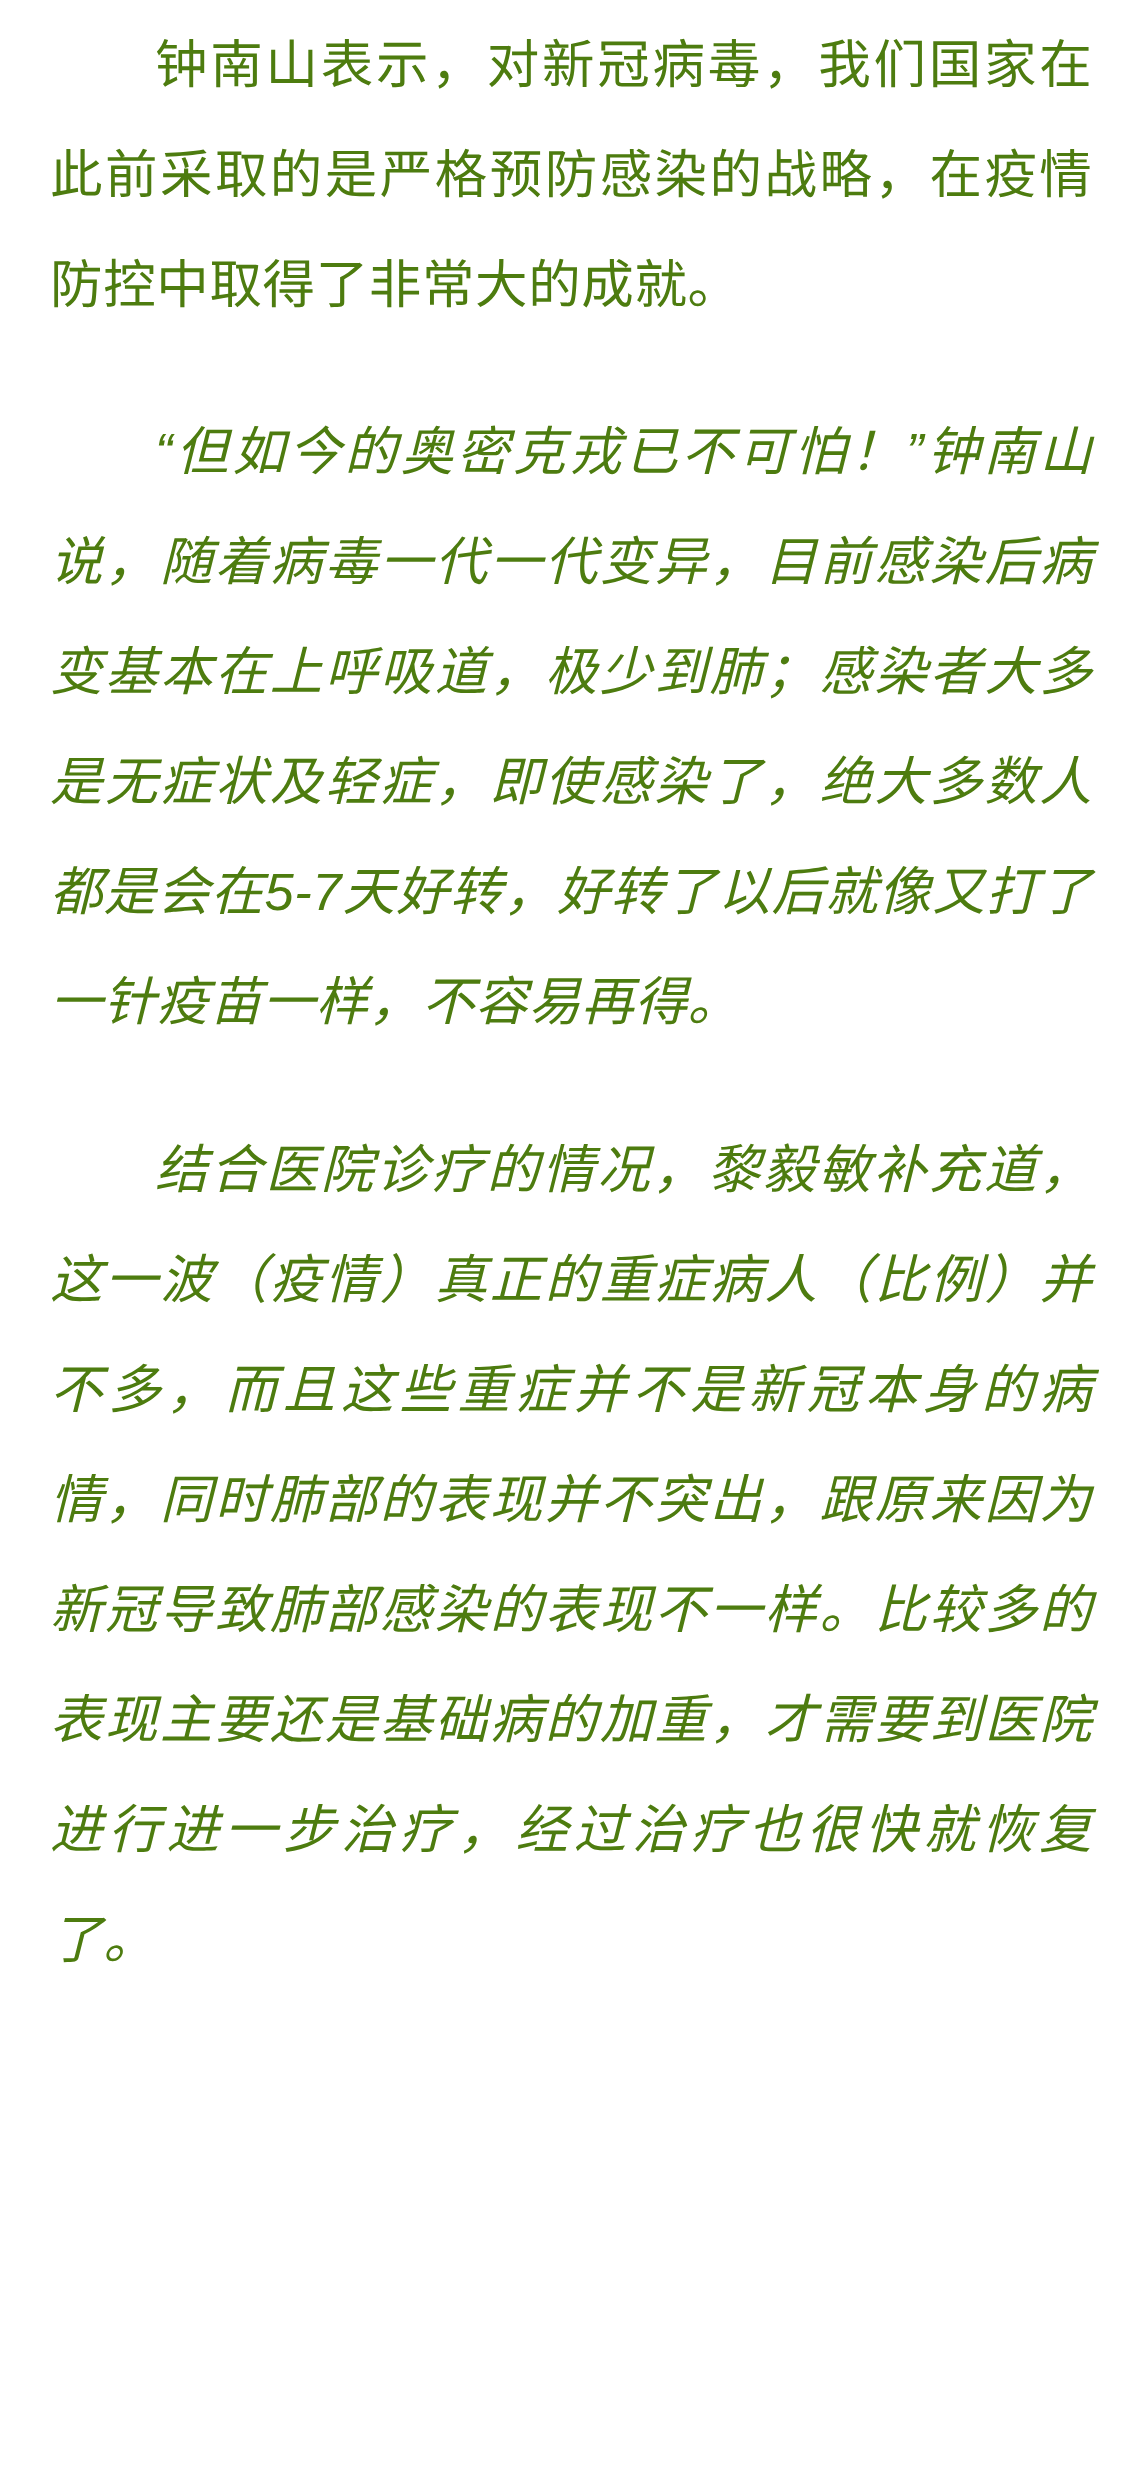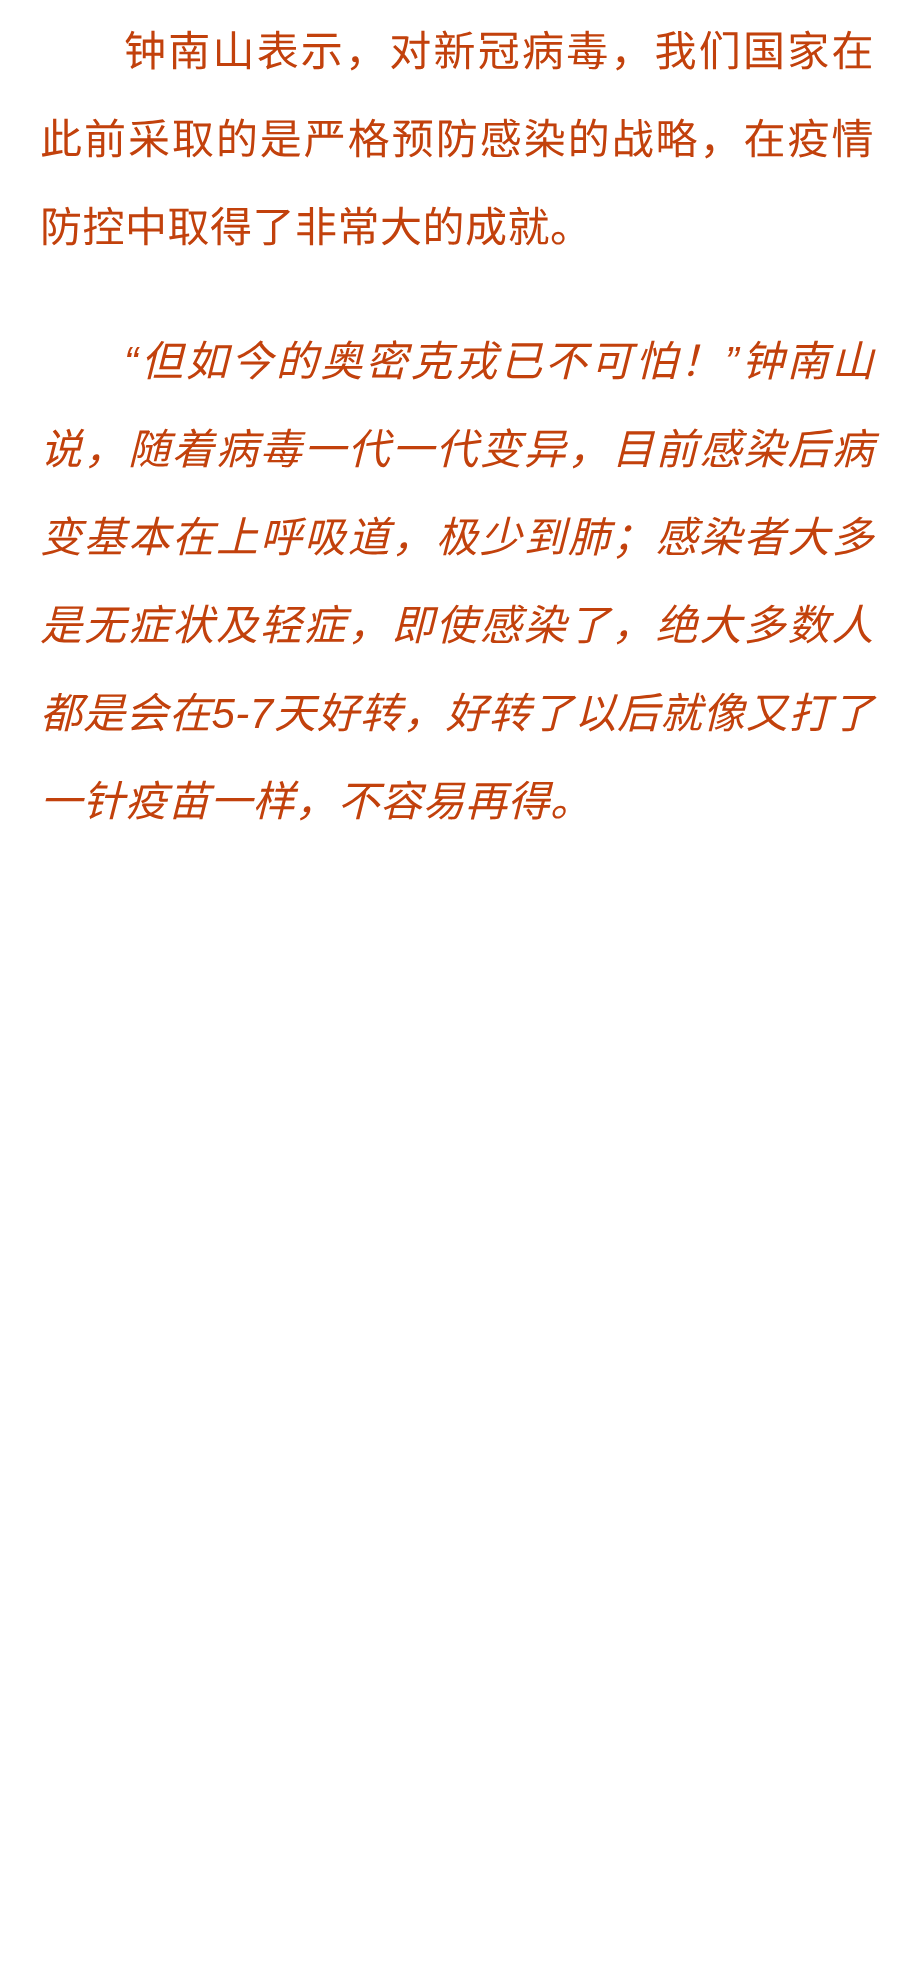--- a/index.html
+++ b/index.html
@@ -20,32 +20,33 @@
     padding: 0 30px 0 40px;
   }
   .paragraph {
     margin: 0;
     font-size: 42px;
     line-height: 88px;
     text-align: justify;
     text-justify: inter-ideograph;
     letter-spacing: 0.5px;
     text-indent: 84px;
-    color: #c2410c;
+    color: #4d7c0f;
     font-weight: 400;
   }
   .paragraph + .paragraph {
     margin-top: 46px;
     font-style: italic;
   }
   .spacer-top {
     height: 8px;
   }
 </style>
 </head>
 <body>
 
 <div class="spacer-top"></div>
 
 <article class="article">
   <p class="paragraph">钟南山表示，对新冠病毒，我们国家在此前采取的是严格预防感染的战略，在疫情防控中取得了非常大的成就。</p>
   <p class="paragraph">“但如今的奥密克戎已不可怕！”钟南山说，随着病毒一代一代变异，目前感染后病变基本在上呼吸道，极少到肺；感染者大多是无症状及轻症，即使感染了，绝大多数人都是会在5-7天好转，好转了以后就像又打了一针疫苗一样，不容易再得。</p>
+  <p class="paragraph">结合医院诊疗的情况，黎毅敏补充道，这一波（疫情）真正的重症病人（比例）并不多，而且这些重症并不是新冠本身的病情，同时肺部的表现并不突出，跟原来因为新冠导致肺部感染的表现不一样。比较多的表现主要还是基础病的加重，才需要到医院进行进一步治疗，经过治疗也很快就恢复了。</p>
 </article>
 
 </body></html>

